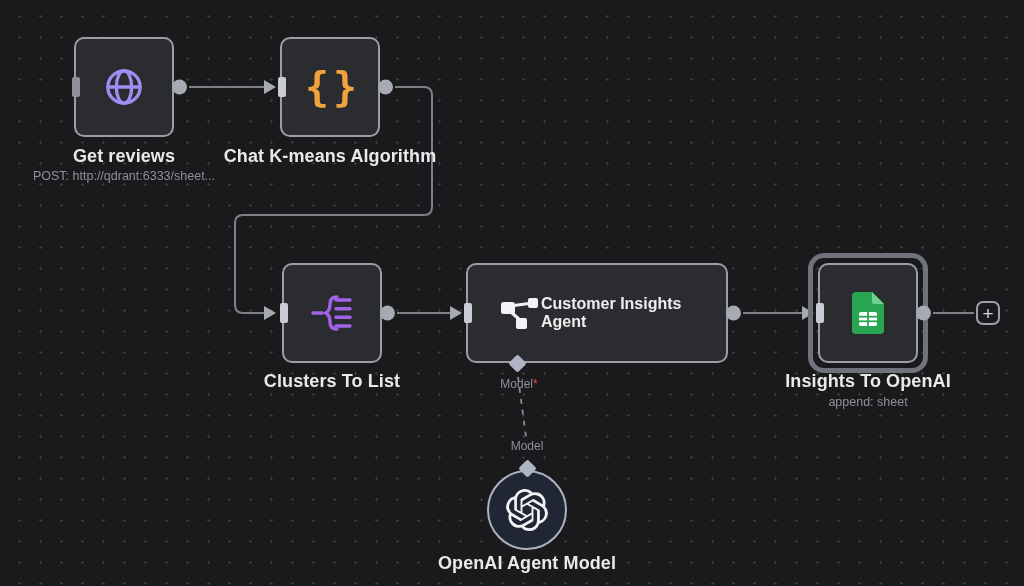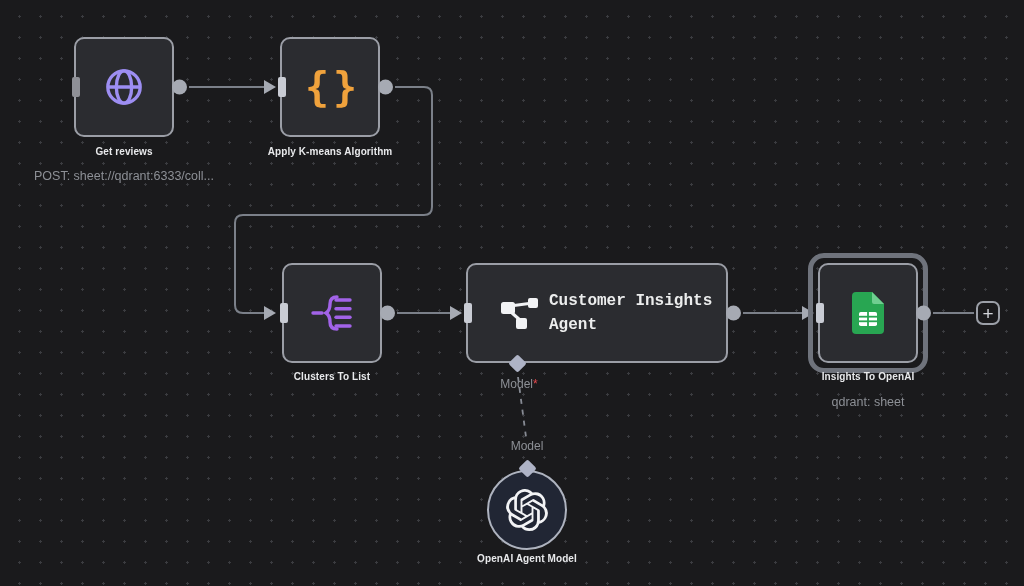--- a/index.html
+++ b/index.html
@@ -42,41 +42,41 @@
     position:absolute; left:-4px; top:50%; transform:translateY(-50%);
     width:8px; height:20px; border-radius:2px; background:#c9ccd4;
   }
   .in-port.muted { background:#8f9097; }
   .diamond {
     position:absolute; width:13px; height:13px; background:#aeb3c6;
     transform:rotate(45deg); z-index:4; border-radius:2px;
   }
   .node-label {
     position:absolute; z-index:3; transform:translateX(-50%);
-    font-size:10px; font-weight:600; color:#e8e9eb; white-space:nowrap;
+    font-size:18px; font-weight:600; color:#e8e9eb; white-space:nowrap;
     letter-spacing:.1px;
   }
   .node-sub {
     position:absolute; z-index:3; transform:translateX(-50%);
     font-size:12.5px; font-weight:400; color:#8d9096; white-space:nowrap;
   }
   .port-label {
     position:absolute; z-index:3; transform:translateX(-50%);
     font-size:12px; color:#8d9096; white-space:nowrap;
   }
   .required { color:#e5484d; }
   .braces-glyph {
     font-family:"DejaVu Sans Mono", monospace;
     font-size:40px; font-weight:700; color:#f0a23c; letter-spacing:4px;
     line-height:1; padding-left:6px;
   }
   .agent-icon { margin-left:32px; flex:0 0 auto; }
   .agent-title {
-    margin-left:9px; font-size:16px; font-weight:600; color:#eceded;
-    line-height:24px; width:170px; white-space:normal;font-family:Liberation Mono, monospace;
+    margin-left:1px; font-size:16px; font-weight:600; color:#eceded;
+    line-height:18px; width:170px; white-space:normal;
   }
   .add-btn {
     position:absolute; left:976px; top:301px; width:24px; height:24px;
     border:2px solid #9ca0a8; border-radius:7px; background:#1a1a1c;
     z-index:3; display:flex; align-items:center; justify-content:center;
     color:#d2d5da; font-size:19px; font-weight:400; line-height:1;
     cursor:pointer;
   }
 </style>
 </head>
@@ -107,28 +107,28 @@
     <g stroke="#9d8ef2" stroke-width="3.2" fill="none">
       <circle cx="20" cy="20" r="15.4"></circle>
       <ellipse cx="20" cy="20" rx="7.3" ry="15.4"></ellipse>
       <line x1="4.6" y1="20" x2="35.4" y2="20"></line>
     </g>
   </svg>
   <span class="in-port muted"></span>
   <span class="out-port"></span>
 </div>
 <div class="node-label" style="left:124px; top:146px;">Get reviews</div>
-<div class="node-sub" style="left:124px; top:169px;">POST: sheet://qdrant:6333/coll...</div>
+<div class="node-sub" style="left:124px; top:169px;">POST: http://qdrant:6333/sheet...</div>
 
 <div class="node" style="left:280px; top:37px;">
   <span class="braces-glyph">{}</span>
   <span class="in-port"></span>
   <span class="out-port"></span>
 </div>
-<div class="node-label" style="left:330px; top:146px;">Apply K-means Algorithm</div>
+<div class="node-label" style="left:330px; top:146px;">Chat K-means Algorithm</div>
 
 <div class="node" style="left:282px; top:263px;">
   <svg width="46" height="40" viewBox="0 0 44 40">
     <g stroke="#a263e8" stroke-width="3.4" fill="none" stroke-linecap="round">
       <line x1="3" y1="20" x2="12" y2="20"></line>
       <path d="M27 4 Q20 4 20 11 Q20 17.5 16 20 Q20 22.5 20 29 Q20 36 27 36"></path>
       <line x1="26" y1="7" x2="40" y2="7"></line>
       <line x1="26" y1="15.7" x2="40" y2="15.7"></line>
       <line x1="26" y1="24.3" x2="40" y2="24.3"></line>
       <line x1="26" y1="33" x2="40" y2="33"></line>
@@ -177,17 +177,17 @@
     <g stroke="#28a652" stroke-width="1.8" fill="none">
       <line x1="16" y1="20" x2="16" y2="34"></line>
       <line x1="7" y1="24.7" x2="25" y2="24.7"></line>
       <line x1="7" y1="29.3" x2="25" y2="29.3"></line>
     </g>
   </svg>
   <span class="in-port"></span>
   <span class="out-port"></span>
 </div>
 <div class="node-label" style="left:868px; top:371px;">Insights To OpenAI</div>
-<div class="node-sub" style="left:868px; top:395px;">qdrant: sheet</div>
+<div class="node-sub" style="left:868px; top:395px;">append: sheet</div>
 
 <div class="add-btn">
   <span>+</span>
 </div>
 
 </body></html>

